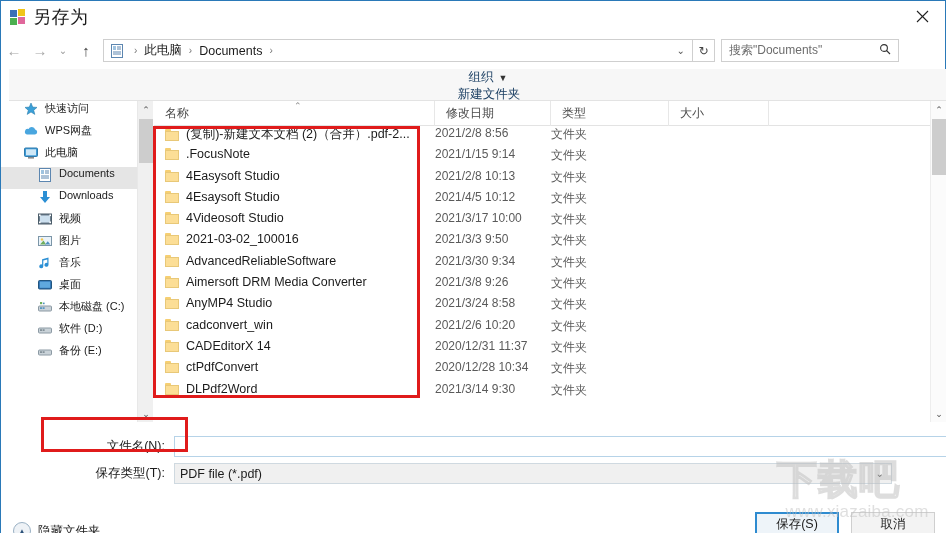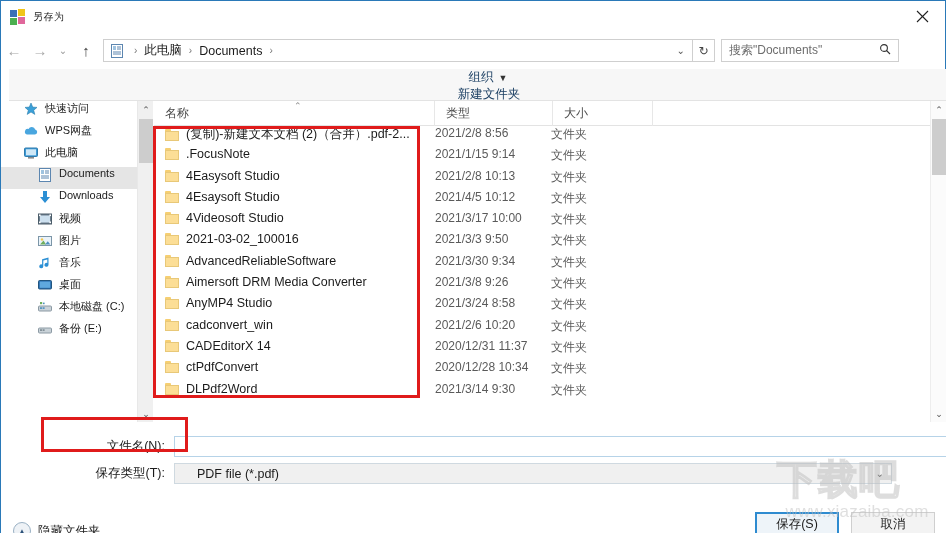--- a/index.html
+++ b/index.html
@@ -28,21 +28,21 @@
   #app-icon {
     width: 16px; height: 16px; margin-left: 9px; margin-right: 7px;
     position: relative; flex: 0 0 auto;
   }
   #app-icon .q { position: absolute; width: 7px; height: 7px; }
   #app-icon .q1 { left: 0; top: 1px; background: #3b6fb6; }
   #app-icon .q2 { left: 8px; top: 0px; background: #f0c419; }
   #app-icon .q3 { left: 0; top: 9px; background: #4caf50; }
   #app-icon .q4 { left: 8px; top: 8px; background: #e0679b; }
   #title-text {
-    font-size: 10px; color: #1b1b1b; letter-spacing: .5px;
+    font-size: 18px; color: #1b1b1b; letter-spacing: .5px;
   }
   #close-btn {
     position: absolute; right: 0; top: 0;
     width: 46px; height: 30px;
     display: flex; align-items: center; justify-content: center;
     color: #222; font-size: 15px;
   }
   #close-btn svg { display: block; }
 
   
@@ -244,21 +244,21 @@
     box-sizing: border-box; display: flex; align-items: center;
     font-size: 12.5px; color: #000; padding-left: 5px;
   }
   #filename-input .caret-box {
     margin-left: auto; padding-right: 7px; font-size: 10px; color: #444;
   }
   #savetype-input {
     width: 718px; height: 21px;
     border: 1px solid #cfd9e0; background: #f0f0f0;
     box-sizing: border-box; display: flex; align-items: center;
-    font-size: 12.5px; color: #1b1b1b; padding-left: 22px;
+    font-size: 12.5px; color: #1b1b1b; padding-left: 5px;
   }
   #savetype-input .caret-box {
     margin-left: auto; padding-right: 7px; font-size: 10px; color: #444;
   }
   #hide-folders {
     position: absolute; left: 12px; top: 100px;
     display: flex; align-items: center;
     font-size: 12.5px; color: #1b1b1b;
   }
   #hide-folders .circ {
@@ -472,35 +472,46 @@
               <rect x="6" y="3.6" width="1.6" height="1.6" fill="#4d8fc0"></rect>
               </svg></span>
             <span>本地磁盘 (C:)</span>
           </div>
           <div class="side-item level1">
             <span class="side-ico"><svg width="16" height="16" viewBox="0 0 16 16">
                 <rect x="1.5" y="7" width="13" height="5" rx="1" fill="#c9d2d8" stroke="#8c9aa4"></rect>
               <rect x="3" y="8.3" width="2" height="1.6" fill="#7d8a93"></rect>
               <rect x="5.6" y="8.3" width="2" height="1.6" fill="#7d8a93"></rect>
               </svg></span>
+            <span>软件 (D:)</span>
+          </div>
+          <div class="side-item level1">
+            <span class="side-ico"><svg width="16" height="16" viewBox="0 0 16 16">
+                <rect x="1.5" y="7" width="13" height="5" rx="1" fill="#c9d2d8" stroke="#8c9aa4"></rect>
+              <rect x="3" y="8.3" width="2" height="1.6" fill="#7d8a93"></rect>
+              <rect x="5.6" y="8.3" width="2" height="1.6" fill="#7d8a93"></rect>
+              </svg></span>
             <span>备份 (E:)</span>
           </div>
         </div>
     </div>
     <div id="side-scroll">
       <div class="sb-arrow">⌃</div>
       <div class="thumb"></div>
       <div class="sb-arrow arrow-bot">⌄</div>
     </div>
 
     <div id="filepane">
       <div id="col-header">
           <div class="col-h" style="width: 281px;">
             <span>名称</span>
             <span class="sortmark">⌃</span>
+          </div>
+          <div class="col-h" style="width: 116px;">
+            <span>修改日期</span>
           </div>
           <div class="col-h" style="width: 118px;">
             <span>类型</span>
           </div>
           <div class="col-h" style="width: 100px;">
             <span>大小</span>
           </div>
         </div>
       <div id="rows">
           <div class="frow">

